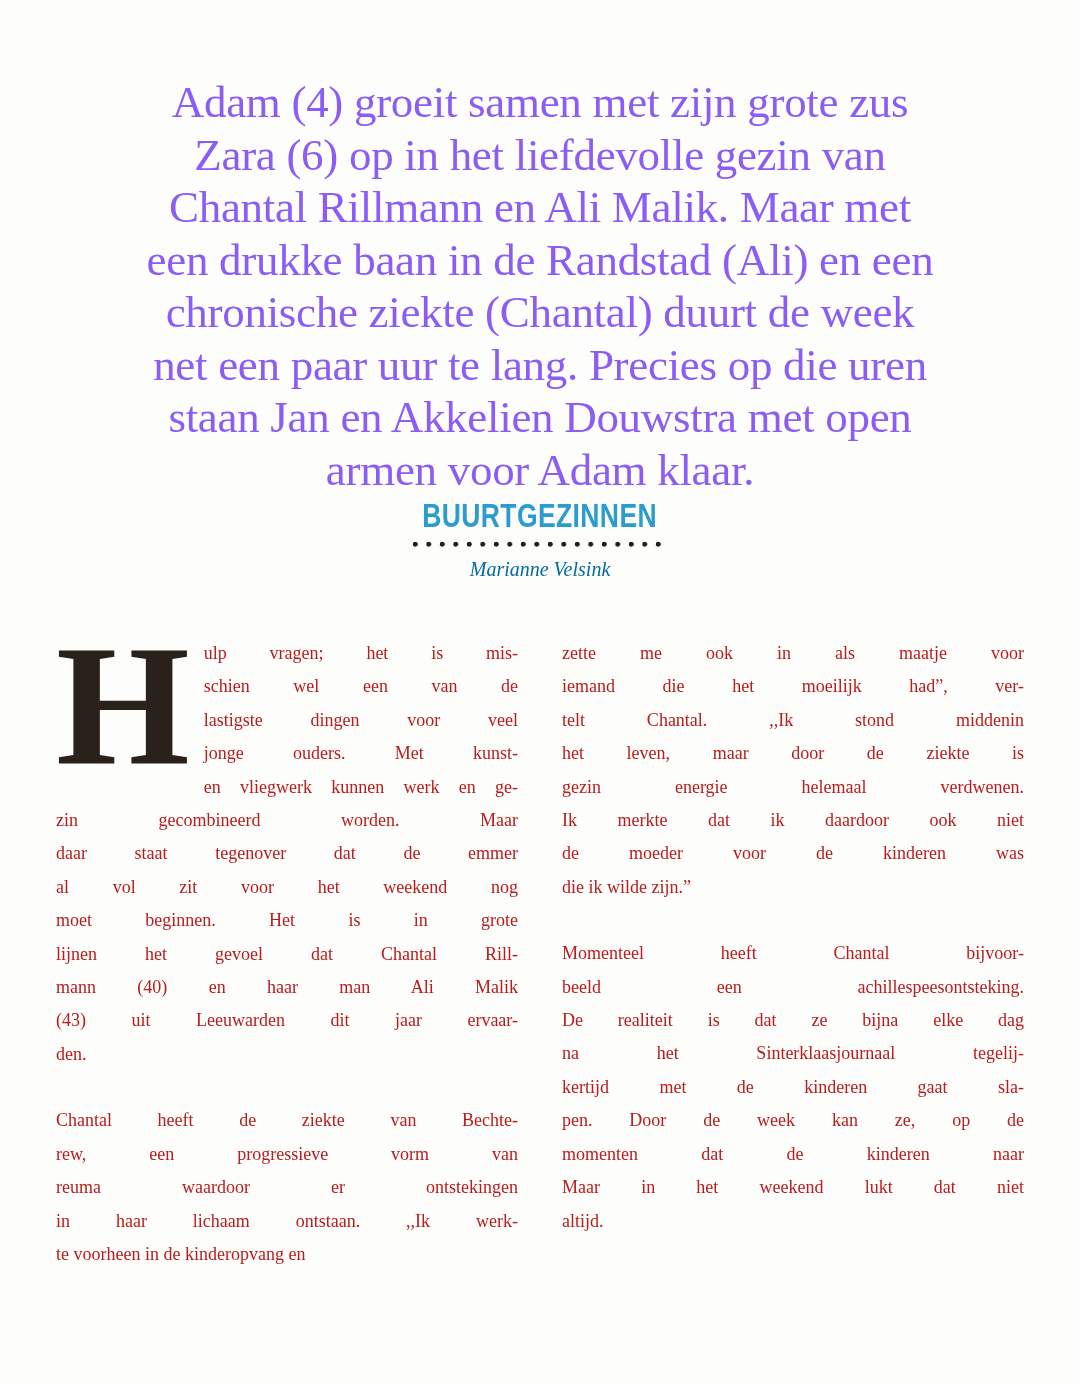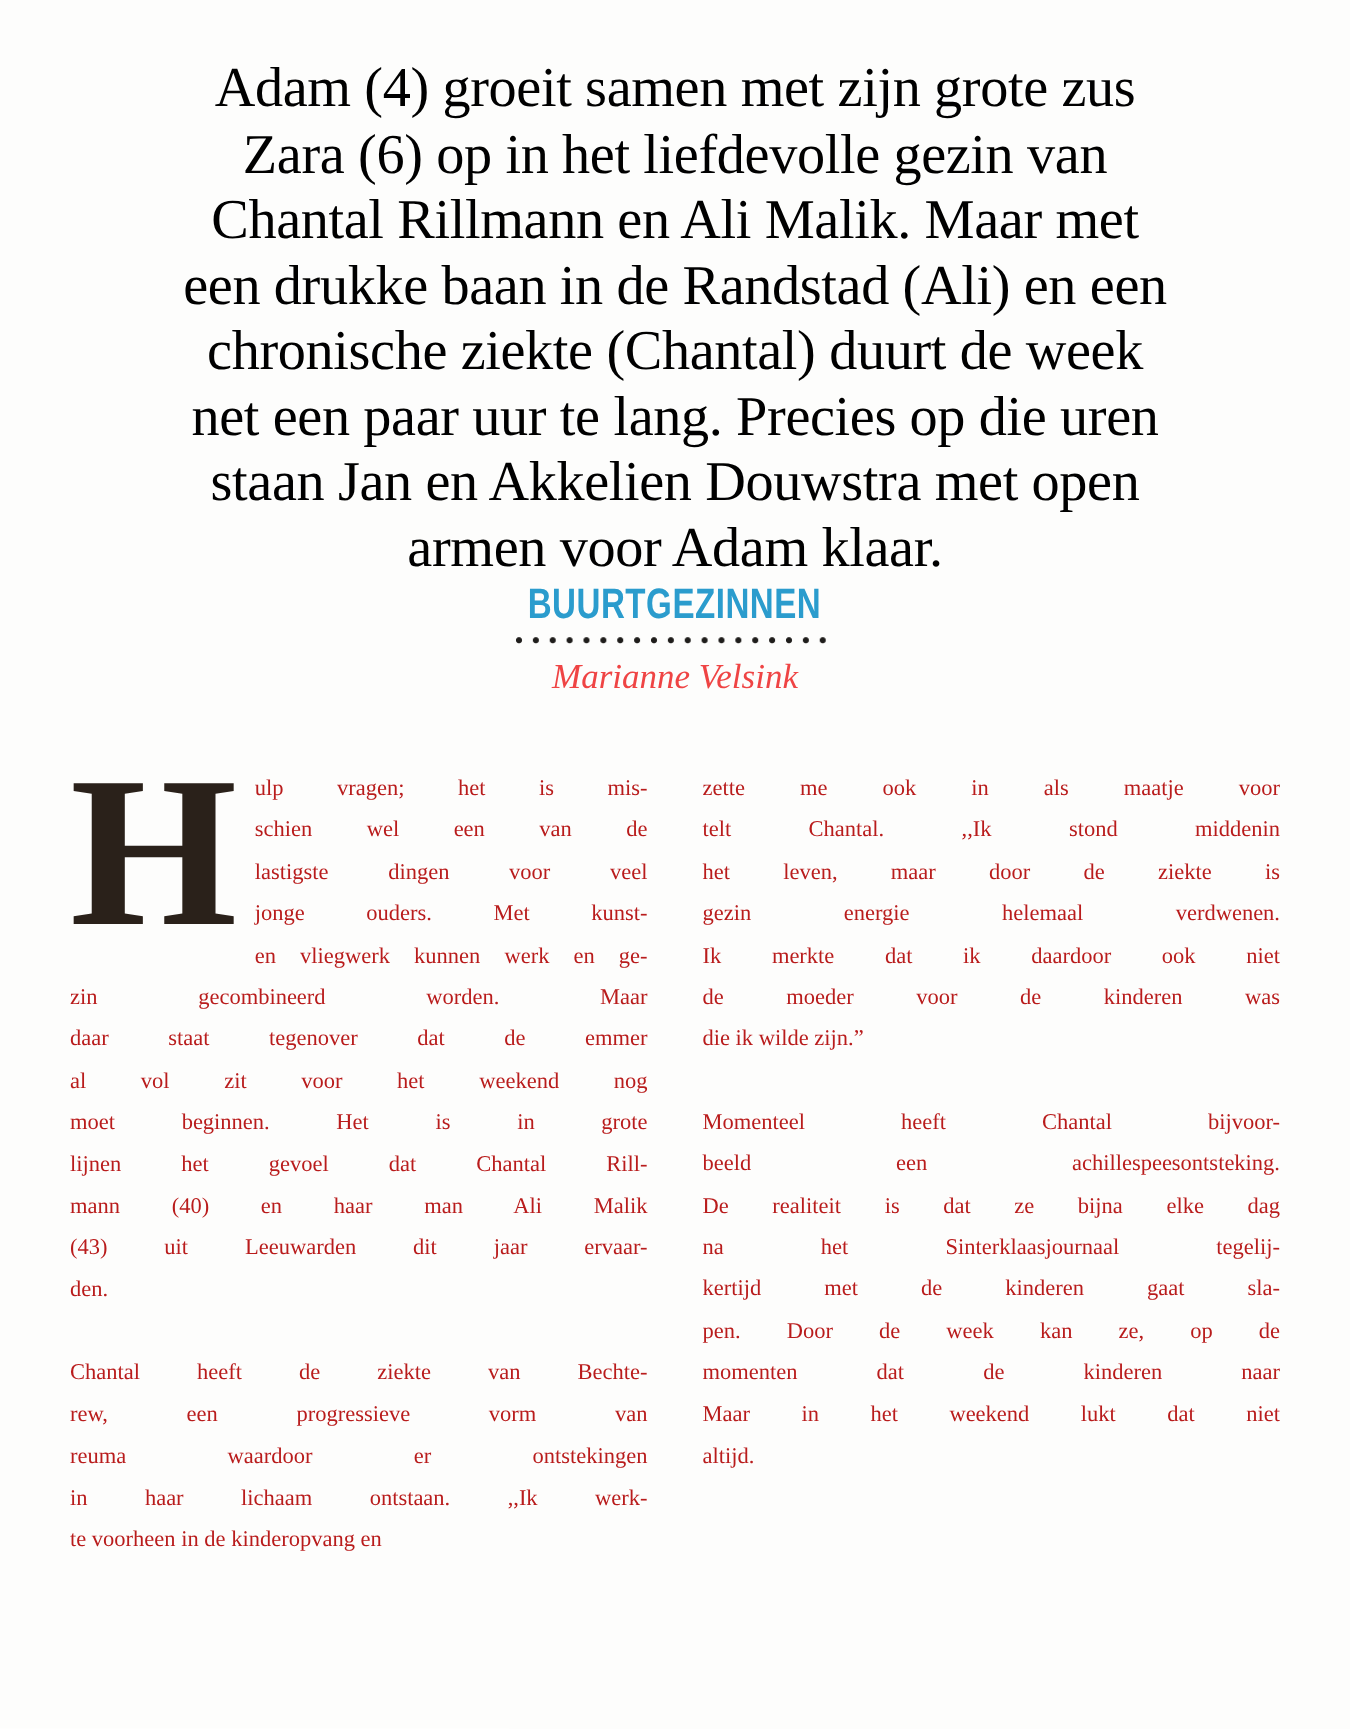--- a/index.html
+++ b/index.html
@@ -13,27 +13,27 @@
     height: 1383px;
     margin: 0 auto;
     background: #fdfdfc;
     overflow: hidden;
     font-family: "Liberation Serif", serif;
     color: #272220;
   }
   
   .headline {
     margin: 0 auto;
-    padding-top: 44px;
+    padding-top: 76px;
     width: 980px;
     font-family: "Liberation Serif", serif;
     font-weight: 400;
     font-size: 45px;
     line-height: 52.5px;
-    color: #000000;
+    color: #8b5cf6;
     letter-spacing: -0.3px;
   }
   .headline .tline { text-align: center; }
   
   .section-block {
     text-align: center;
   }
   .section-label {
     display: inline-block;
     font-family: "Liberation Sans", sans-serif;
@@ -48,22 +48,22 @@
     width: 256px;
     height: 7px;
     margin: 6px auto 10px;
     background-image: radial-gradient(circle at 3.2px 3.2px, #1f1d1b 2.1px, rgba(0,0,0,0) 2.8px);
     background-size: 13.5px 7px;
     background-repeat: repeat-x;
   }
   .byline {
     font-family: "Liberation Serif", serif;
     font-style: italic;
-    font-size: 28px;
-    color: #ef4444;
+    font-size: 20px;
+    color: #0369a1;
   }
   
   .columns {
     display: flex;
     gap: 44px;
     padding: 0 56px;
     margin-top: 56px;
   }
   .col { flex: 1 1 0; min-width: 0; }
   .para { margin: 0 0 33px 0; }
@@ -140,20 +140,21 @@
             <div class="tline">reuma waardoor er ontstekingen</div>
             <div class="tline">in haar lichaam ontstaan. ,,Ik werk-</div>
             <div class="tline tline-last">te voorheen in de kinderopvang en</div>
           </div>
       </div>
     </div>
     <div class="col">
       <div class="para">
         <div class="plines">
             <div class="tline">zette me ook in als maatje voor</div>
+            <div class="tline">iemand die het moeilijk had”, ver-</div>
             <div class="tline">telt Chantal. ,,Ik stond middenin</div>
             <div class="tline">het leven, maar door de ziekte is</div>
             <div class="tline">gezin energie helemaal verdwenen.</div>
             <div class="tline">Ik merkte dat ik daardoor ook niet</div>
             <div class="tline">de moeder voor de kinderen was</div>
             <div class="tline tline-last">die ik wilde zijn.”</div>
           </div>
       </div>
       <div class="para">
         <div class="plines">

